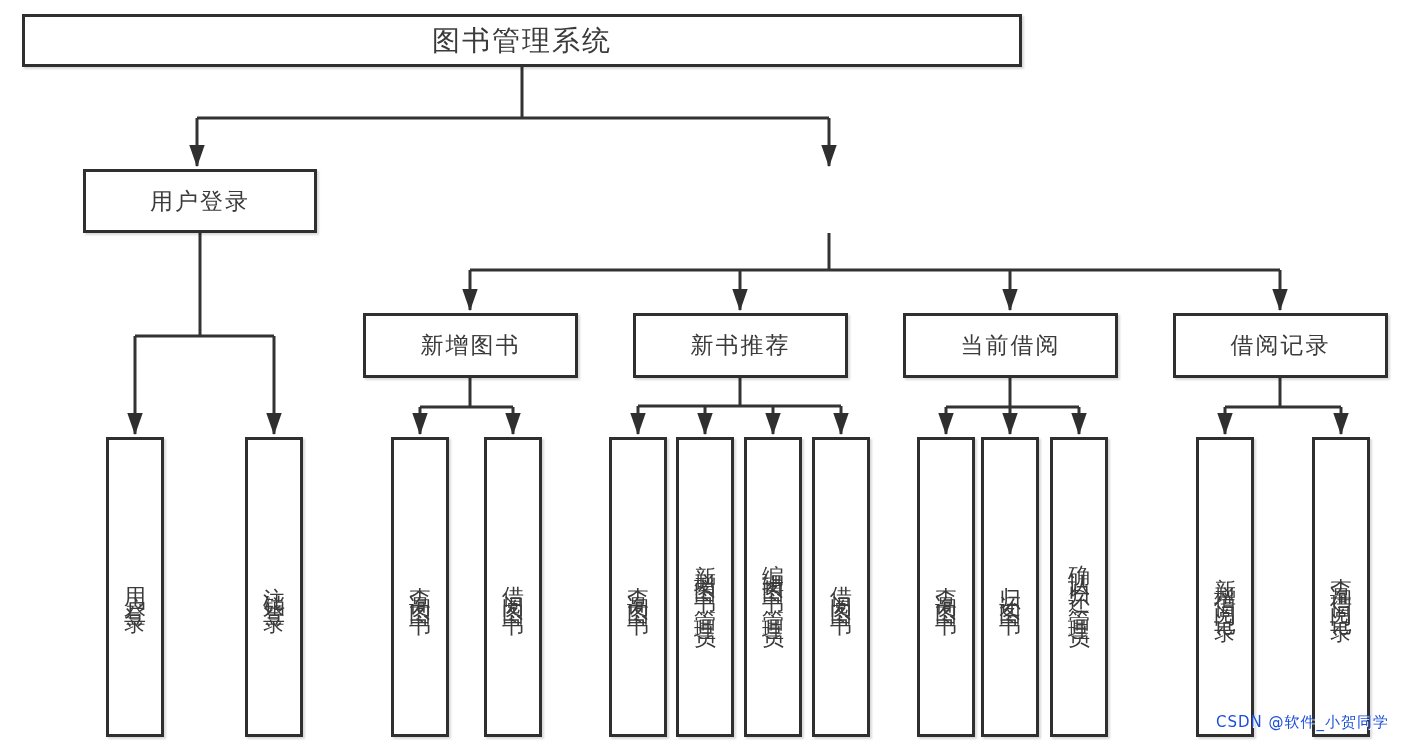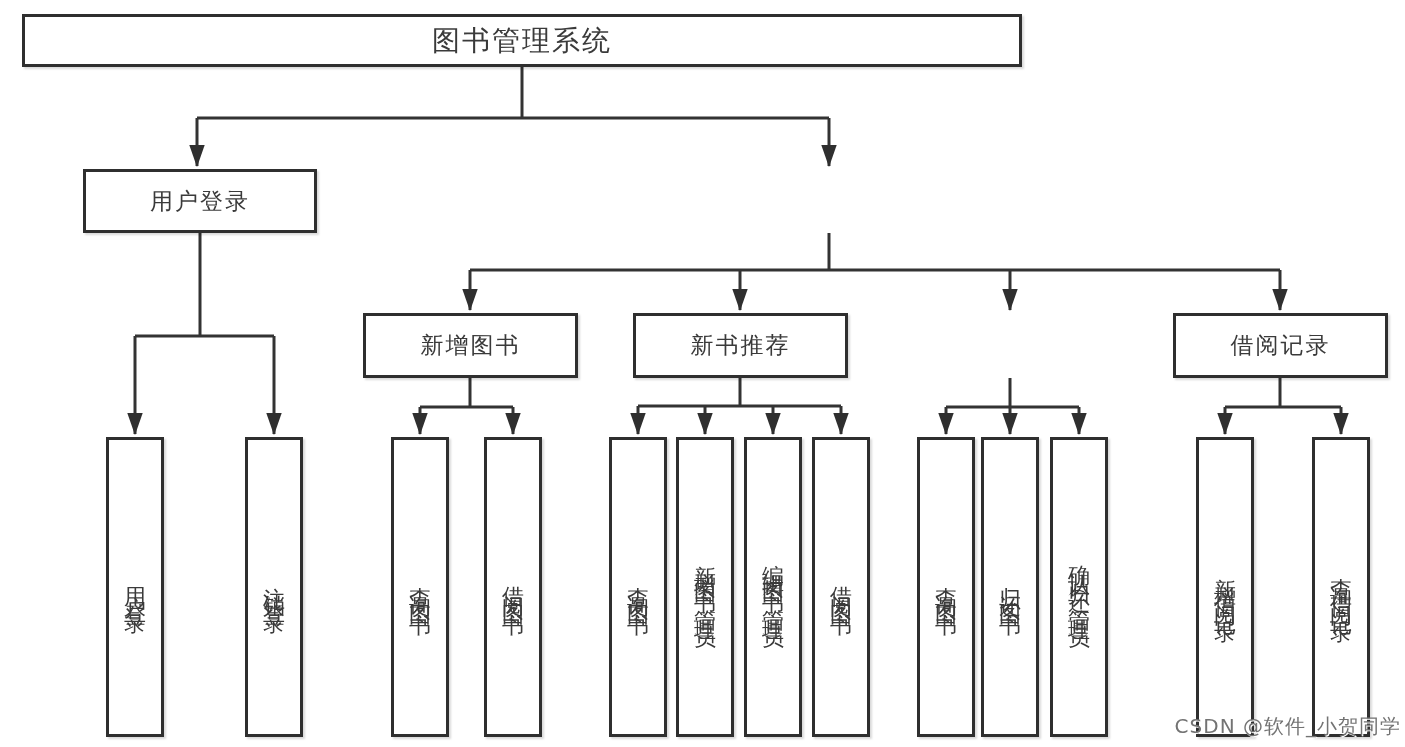--- a/index.html
+++ b/index.html
@@ -29,23 +29,23 @@
   .box.v .vtext{
     writing-mode:vertical-lr;
     text-orientation:mixed;
     font-size:22px;
     line-height:1;
     letter-spacing:9px;
     white-space:nowrap;
   }
   #watermark{
     position:absolute;
-    right:4px;top:713px;
-    font-size:20px;
-    color:#737373;
+    right:16px;top:713px;
+    font-size:15px;
+    color:#1d4ed8;
     letter-spacing:1px;
     text-shadow:1px 1px 0 #ffffff;
     white-space:nowrap;
   }
 </style>
 </head>
 <body>
 
 <div id="stage">
 
@@ -106,20 +106,23 @@
   <div class="box h" style="left:83px;top:169px;width:234px;height:64px">
     <span class="label">用户登录</span>
   </div>
 
   <div class="box h" style="left:363px;top:313px;width:215px;height:65px">
     <span class="label">新增图书</span>
   </div>
   <div class="box h" style="left:633px;top:313px;width:215px;height:65px">
     <span class="label">新书推荐</span>
   </div>
+  <div class="box h" style="left:903px;top:313px;width:215px;height:65px">
+    <span class="label">当前借阅</span>
+  </div>
   <div class="box h" style="left:1173px;top:313px;width:215px;height:65px">
     <span class="label">借阅记录</span>
   </div>
 
   <div class="box v" style="left:106px;top:437px;width:58px;height:300px">
     <span class="vtext">用户登录</span>
   </div>
   <div class="box v" style="left:245px;top:437px;width:58px;height:300px">
     <span class="vtext">注销登录</span>
   </div>

